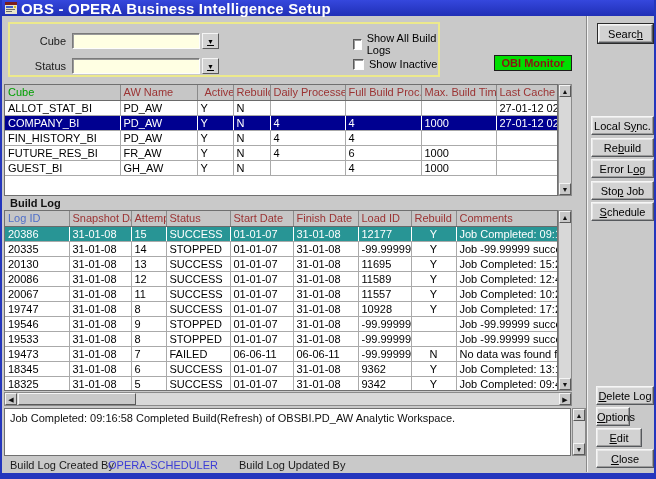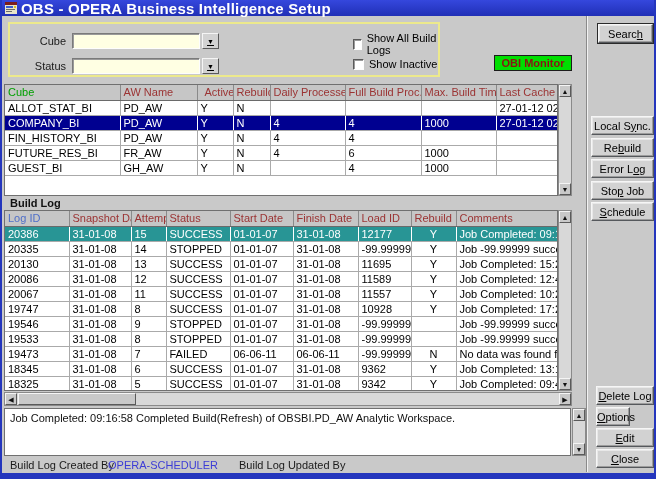--- a/index.html
+++ b/index.html
@@ -110,21 +110,21 @@
   }
   .btn u { text-decoration:underline; }
   .btn-search { left:596px; width:55px; top:24px; outline:1px solid #2a2a2a; }
   .btn-local-sync { top:116px; }
   .btn-rebuild { top:138px; }
   .btn-error-log { top:159px; }
   .btn-stop-job { top:181px; }
   .btn-schedule { top:202px; }
   .btn-delete-log { left:594px; width:58px; top:386px; }
   .btn-options { left:594px; width:34px; top:407px; }
-  .btn-edit { left:594px; width:58px; top:428px; }
+  .btn-edit { left:594px; width:46px; top:428px; }
   .btn-close { left:594px; width:58px; top:449px; }
 
   .bottom-frame { position:absolute; left:0; bottom:0; width:100%; height:6px; background:#2436bd; }
 </style>
 </head>
 <body>
 
 <div class="window">
 
   <div class="titlebar">

